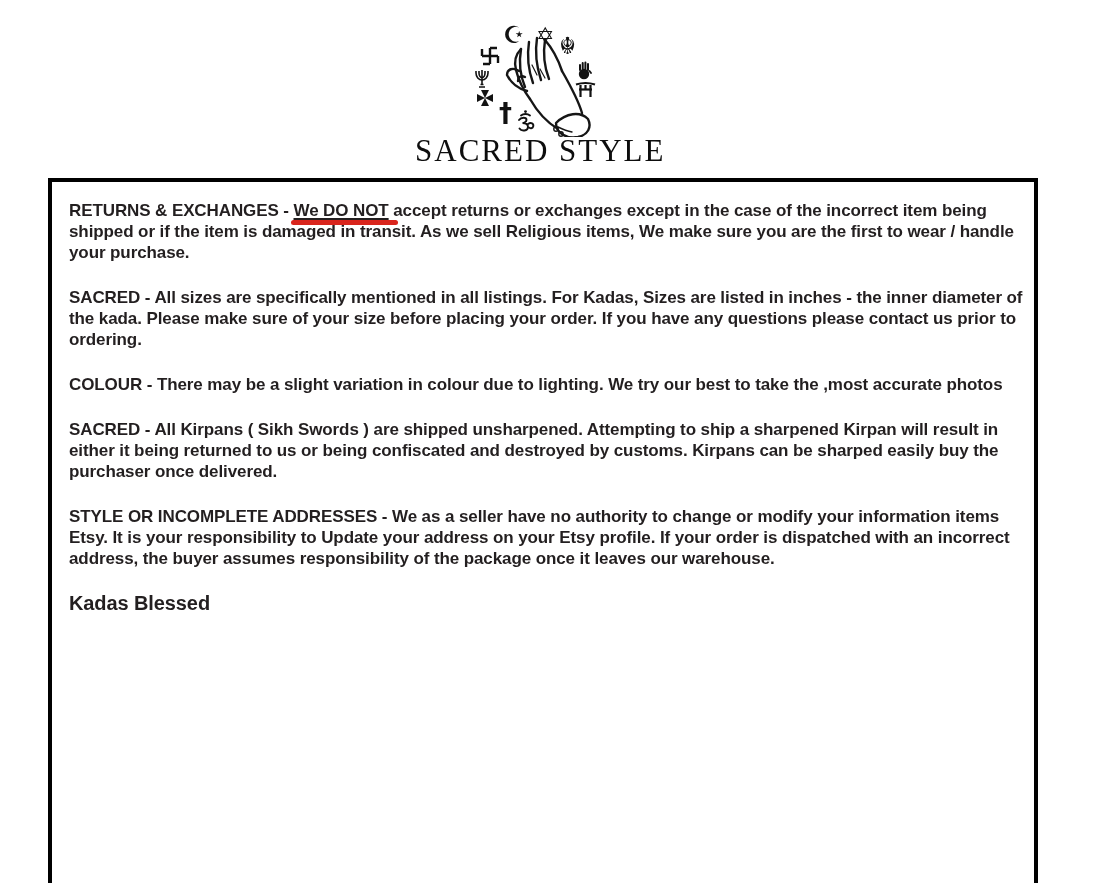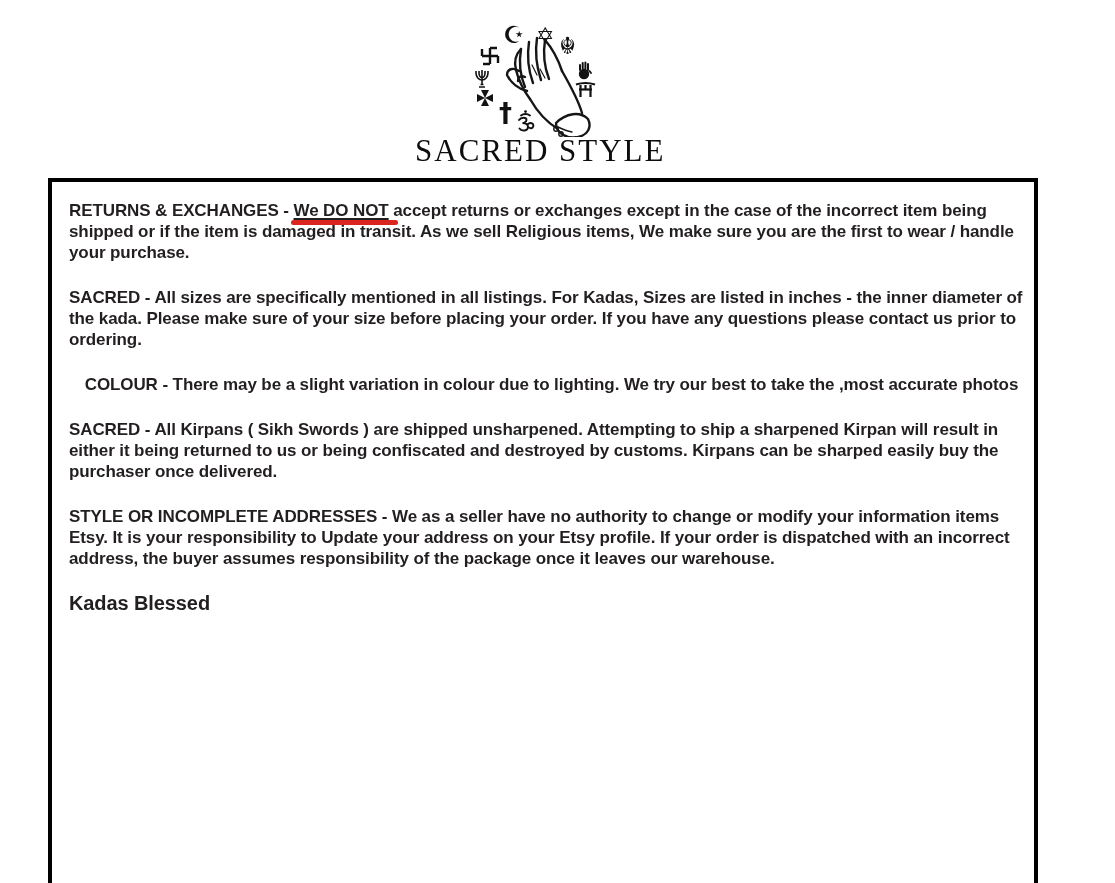--- a/index.html
+++ b/index.html
@@ -37,21 +37,21 @@
     border:4px solid #000000;
     background:#ffffff;
     padding:18px 0 0 17px;
     color:#231f20;
   }
   .policy-box p{
     margin:0 0 24px 0;
     font-size:17px;line-height:21px;font-weight:700;
     letter-spacing:-0.1px;
   }
-  .policy-box p.mt-extra{text-align:center;}
+  .policy-box p.mt-extra{}
   .redline{
     position:relative;
     text-decoration:underline;
     text-decoration-thickness:1.5px;
     text-underline-offset:2px;
   }
   .redline::after{
     content:"";position:absolute;left:-3px;right:-9px;bottom:-5px;
     height:5px;background:#d9251d;border-radius:3px;
   }

